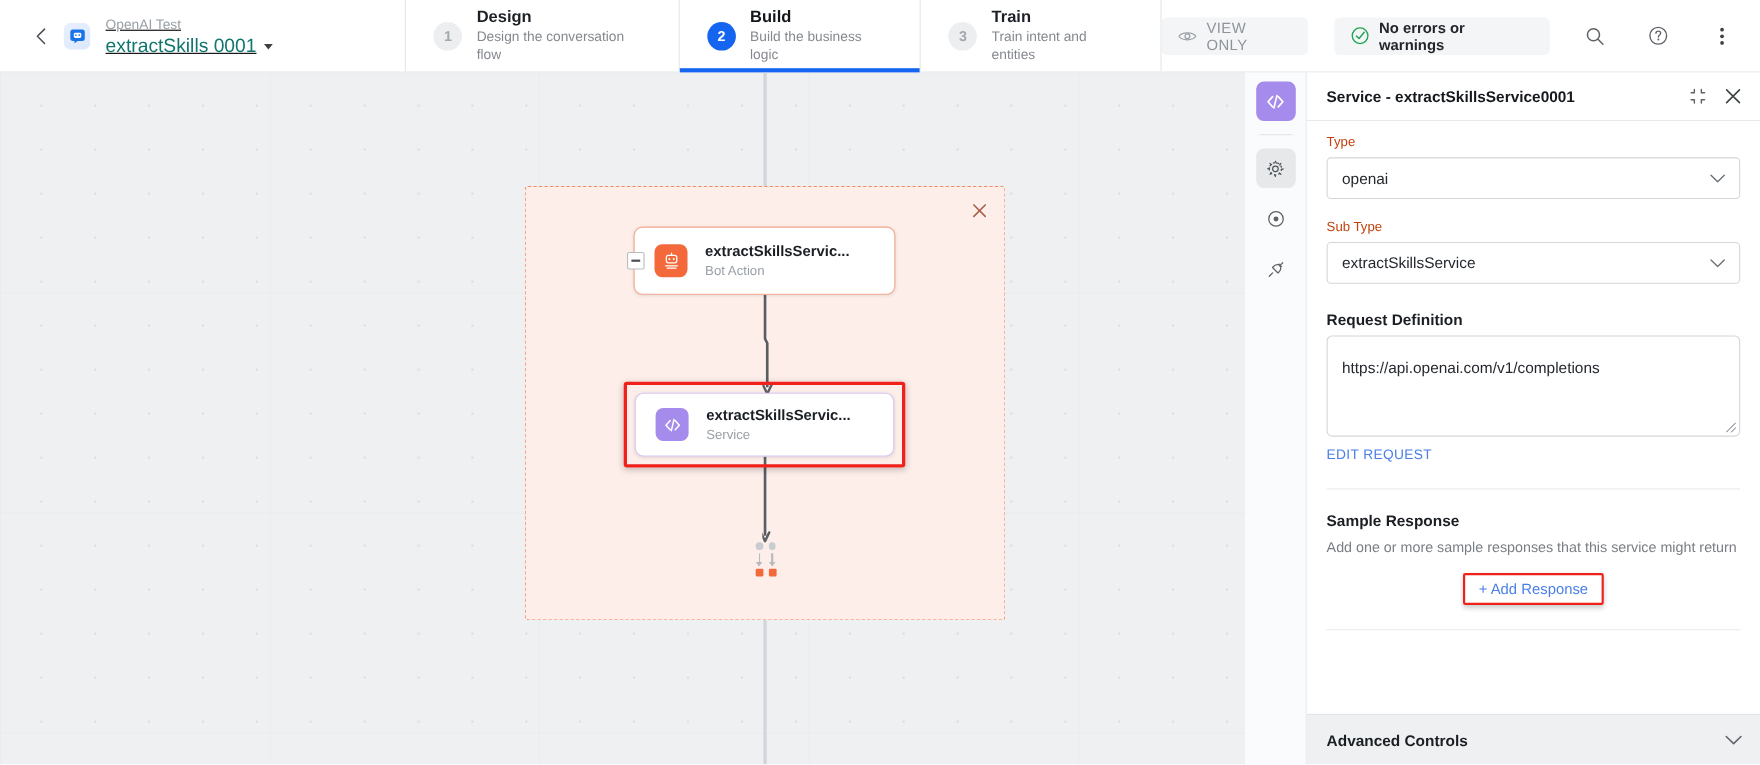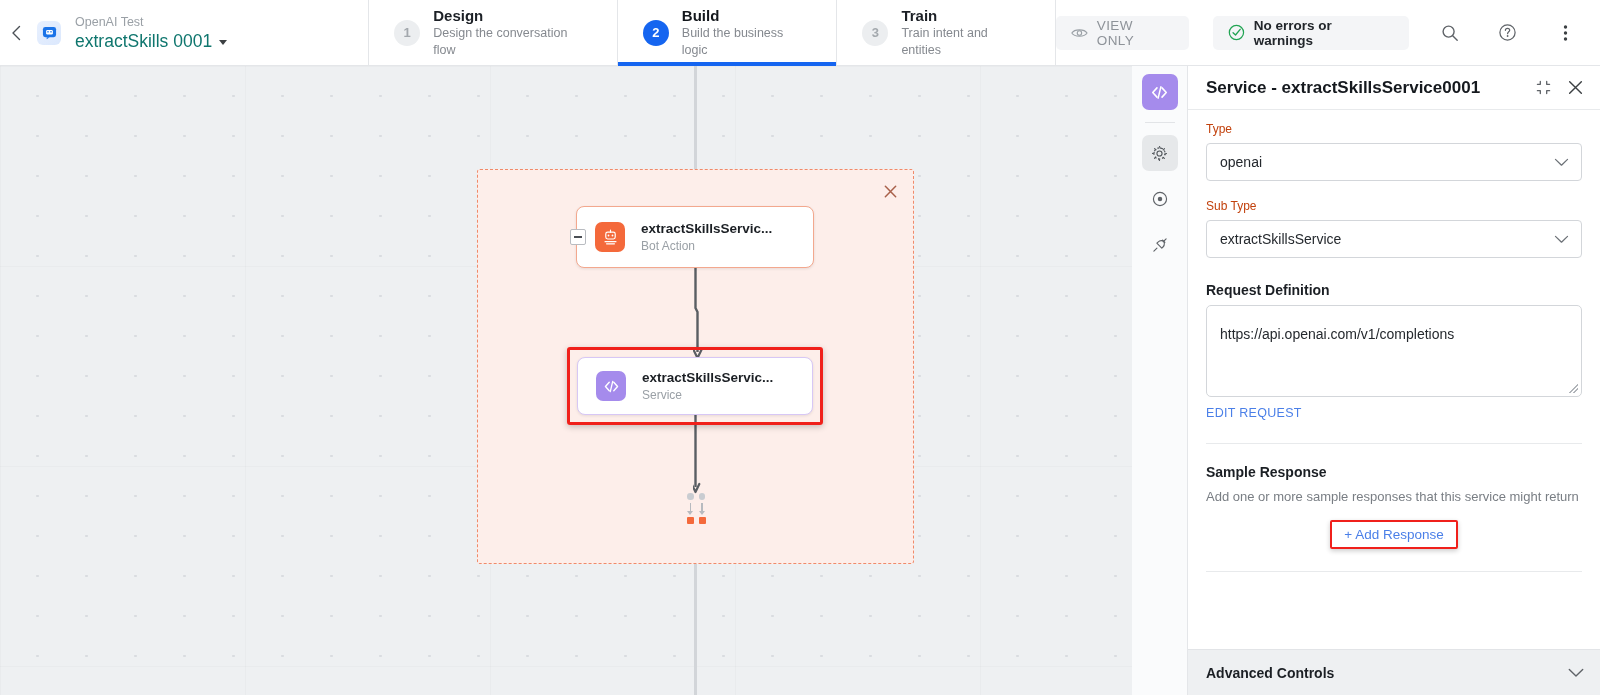--- a/index.html
+++ b/index.html
@@ -10,21 +10,21 @@
     overflow: hidden;
   }
   #app { position: relative; width: 1600px; height: 695px; }
 
   
   .topbar {
     position: absolute; top: 0; left: 0; width: 1600px; height: 66px;
     background: #fff; border-bottom: 1px solid #e4e6e9;
     display: flex; align-items: stretch;
   }
-  .tb-left { display: flex; align-items: center; padding-left: 1px; width: 370px; }
+  .tb-left { display: flex; align-items: center; padding-left: 22px; width: 370px; text-decoration: underline; }
   .back-btn {
     width: 30px; height: 30px; display: flex; align-items: center; justify-content: center;
     color: #4a4f55; font-size: 17px; cursor: pointer; margin-right: 6px;
   }
   .app-logo {
     width: 24px; height: 24px; border-radius: 6px;
     background: linear-gradient(135deg,#e8f0fe 0%,#dbe8fd 100%);
     display: flex; align-items: center; justify-content: center; margin-right: 14px;
   }
   .app-logo svg { display:block; }
@@ -175,21 +175,21 @@
 
   
   .panel {
     position: absolute; top: 66px; left: 1188px; width: 412px; height: 629px;
     background: #fff; display: flex; flex-direction: column;
   }
   .panel-head {
     height: 44px; display: flex; align-items: center; padding: 0 16px 0 18px;
     border-bottom: 1px solid #e8eaec; flex: none;
   }
-  .panel-title { font-size: 17px; font-weight: bold; color: #15191e; }
+  .panel-title { font-size: 14px; font-weight: bold; color: #15191e; }
   .panel-head-actions { margin-left: auto; display: flex; align-items: center; gap: 14px; }
   .ph-ico { width: 18px; height: 18px; color: #5f6368; cursor: pointer; display:flex; align-items:center; justify-content:center; }
 
   .panel-body { flex: 1; overflow: hidden; position: relative; }
   .panel-scroll { padding: 12px 18px 0 18px; }
 
   .field-label { font-size: 12px; color: #c2410c; margin-bottom: 7px; }
   .field-label.strong { font-size: 14px; font-weight: bold; color: #1b1f24; }
   .select {
     height: 38px; border: 1px solid #d3d6da; border-radius: 4px;

